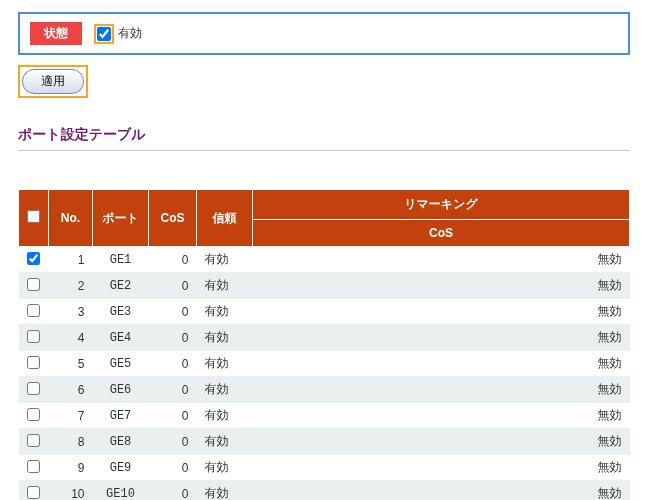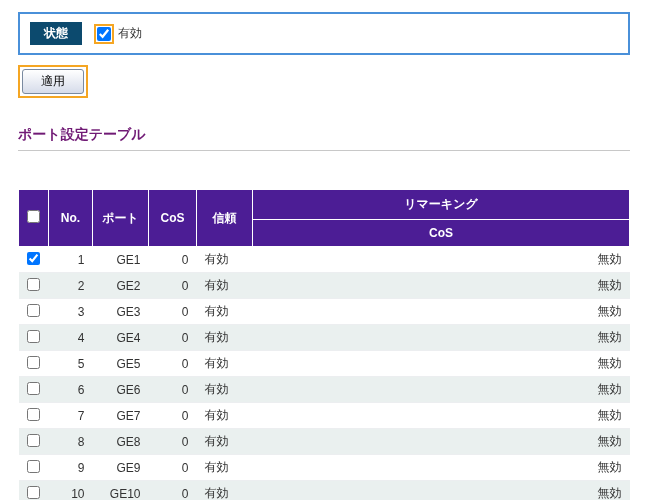--- a/index.html
+++ b/index.html
@@ -16,21 +16,21 @@
   
   .state-box {
     border: 2px solid #4a90d9;
     padding: 8px 10px;
     display: flex;
     align-items: center;
     gap: 12px;
     margin-bottom: 10px;
   }
   .state-label {
-    background: #0c4a6e;
+    background: #ef4444;
     color: #fff;
     padding: 3px 14px;
     font-weight: bold;
     font-size: 12px;
   }
   .check-enable {
     display: inline-flex;
     align-items: center;
     gap: 4px;
   }
@@ -50,21 +50,21 @@
     display: inline-block;
     border: 2px solid #f5a623;
     padding: 2px;
     margin-bottom: 28px;
   }
   button.apply {
     font-family: inherit;
     font-size: 12px;
     padding: 3px 18px;
     border: 1px solid #7a8aa0;
-    border-radius: 3px;
+    border-radius: 12px;
     background: linear-gradient(#ffffff, #d6dcea);
     cursor: pointer;
   }
 
   
   .section-title {
     color: #701a75;
     font-weight: bold;
     font-size: 14px;
     padding-bottom: 6px;
@@ -72,39 +72,39 @@
     margin-bottom: 38px;
   }
 
   
   table.port-table {
     border-collapse: collapse;
     width: 100%;
     font-size: 12px;
   }
   table.port-table th {
-    background: #4c1d95;
+    background: #c2410c;
     color: #fff;
     font-weight: bold;
     text-align: center;
     border: 1px solid #fff;
     padding: 6px 8px;
     white-space: nowrap;
     margin-left: 24px;
   }
   table.port-table td {
     padding: 4px 8px;
     border-bottom: 1px solid #eceef0;
   }
   table.port-table tbody tr:nth-child(odd) td { background: #ffffff; }
   table.port-table tbody tr:nth-child(even) td { background: #eaf0ef; }
 
   .col-chk  { width: 28px; text-align: center; }
   .col-no   { width: 44px; text-align: right; padding-right: 12px; }
-  .col-port { width: 56px; text-align: right; }
+  .col-port { width: 56px; text-align: center; font-family: Liberation Mono, monospace; }
   .col-cos  { width: 48px; text-align: right; padding-right: 12px; }
   .col-trust{ width: 56px; text-align: left; }
   .col-remk { text-align: right; padding-left: 14px; }
 
   input.row-chk { margin: 0; }
 </style>
 </head>
 <body>
 
 

